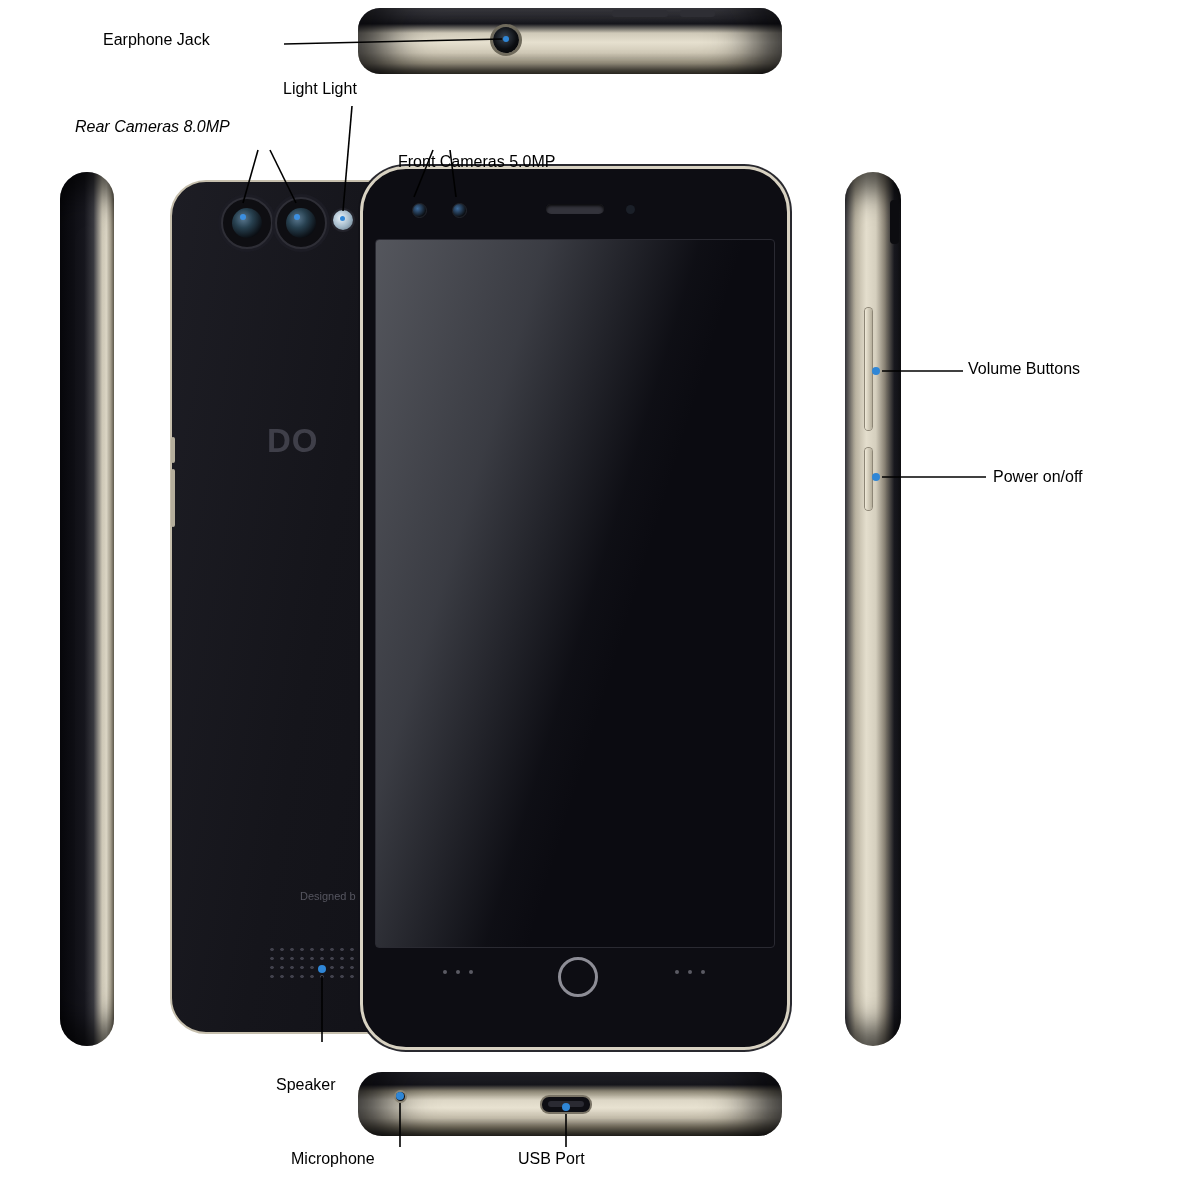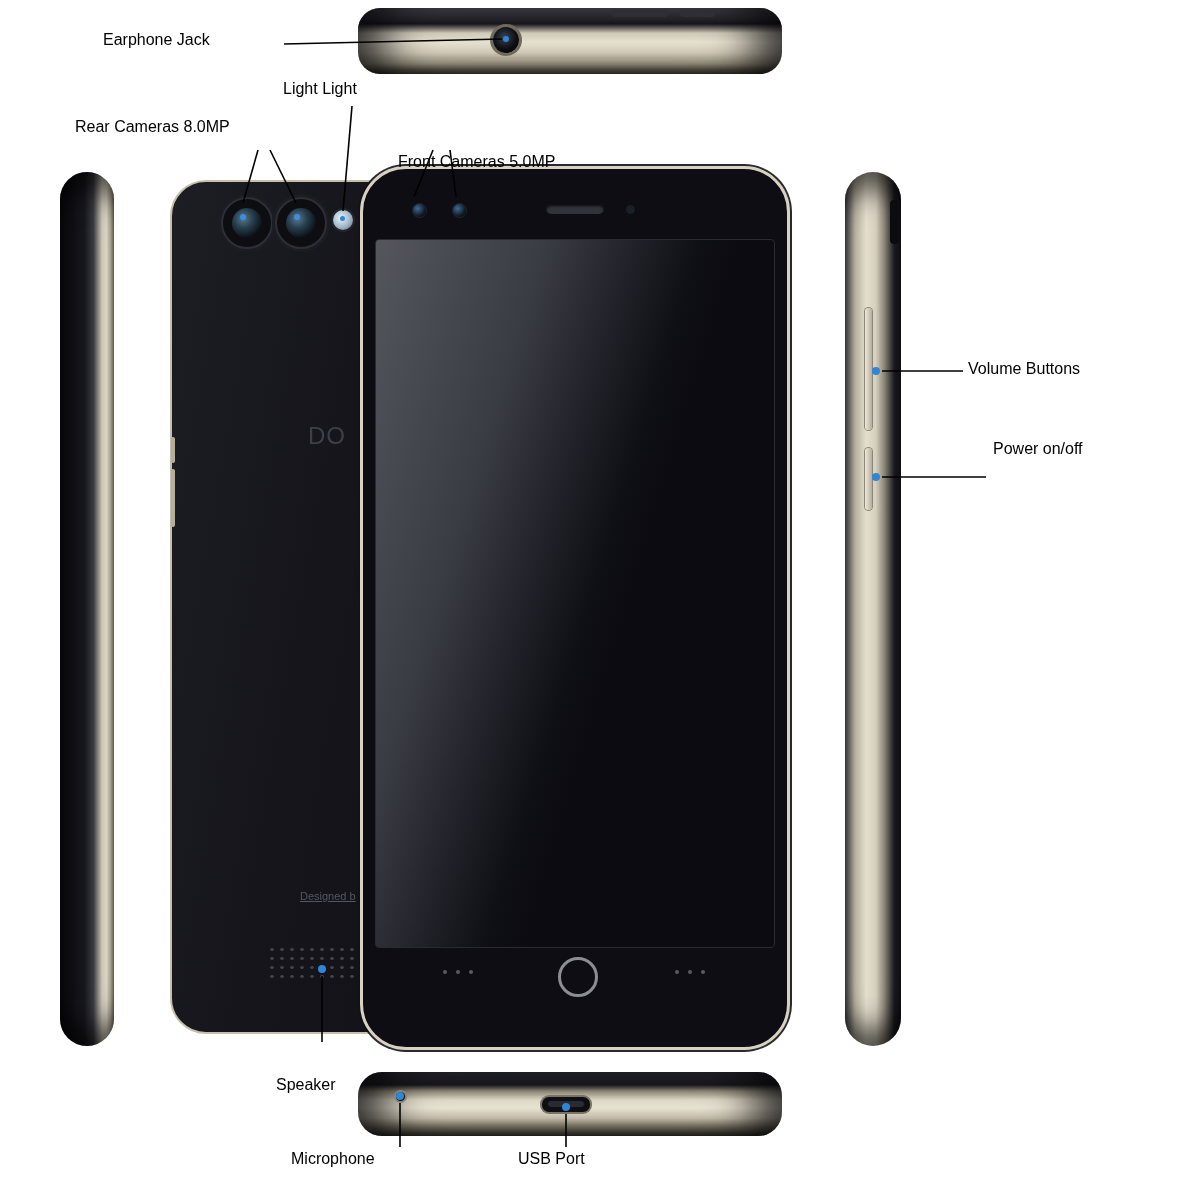--- a/index.html
+++ b/index.html
@@ -56,22 +56,22 @@
     box-shadow:0 0 0 3px #1c1c24;}
   .lens.l1{left:49px;top:15px;width:48px;height:48px;}
   .lens.l2{left:103px;top:15px;width:48px;height:48px;}
   .lens .glass{position:absolute;left:9px;top:9px;width:30px;height:30px;border-radius:50%;
     background:radial-gradient(circle at 38% 35%, #5a7890 0%, #27404f 35%, #0a0d12 75%);}
   .lens .glint{position:absolute;left:17px;top:15px;width:6px;height:6px;border-radius:50%;background:#3c8fe0;}
   .flash{position:absolute;left:161px;top:28px;width:20px;height:20px;border-radius:50%;
     background:radial-gradient(circle at 40% 40%, #eaf4fb 0%, #9fb6c6 55%, #5a6a78 100%);
     box-shadow:0 0 0 2px #23232b;}
   .flash .glint{position:absolute;left:7px;top:6px;width:5px;height:5px;border-radius:50%;background:#2f86d6;}
-  .brand{position:absolute;left:95px;top:240px;font-size:24px;font-weight:normal;color:#3f3f49;letter-spacing:1px;margin-left:41px;}
-  .designed{position:absolute;left:128px;top:708px;font-size:11px;color:#565660;text-decoration:underline;}
+  .brand{position:absolute;left:95px;top:240px;font-size:33px;font-weight:bold;color:#3f3f49;letter-spacing:1px;}
+  .designed{position:absolute;left:128px;top:708px;font-size:11px;color:#565660;}
   .speaker-grid{position:absolute;left:95px;top:763px;width:102px;height:38px;
     background-image:radial-gradient(circle,#40404b 1.6px, transparent 1.9px);background-size:10px 9px;}
   .back-rim-btn{position:absolute;left:-1px;width:4px;border-radius:2px;background:#b5ae9c;}
   .back-rim-btn.v{top:255px;height:26px;}
   .back-rim-btn.p{top:287px;height:58px;}
 
   
   .front-view{left:360px;top:166px;width:424px;height:878px;border-radius:46px;z-index:3;
     background:#0d0d13;border:3px solid #d8d2c2;box-shadow:0 0 0 2px rgba(18,18,24,.9);}
   .screen{position:absolute;left:12px;top:70px;right:12px;bottom:99px;border-radius:4px;
@@ -175,21 +175,21 @@
       <circle cx="876" cy="371" r="4"></circle>
       <circle cx="876" cy="477" r="4"></circle>
       <circle cx="322" cy="969" r="4"></circle>
       <circle cx="400" cy="1096" r="4"></circle>
       <circle cx="566" cy="1107" r="4"></circle>
     </g>
   </svg>
 
   <div class="callout" style="left:103px;top:31px;">Earphone Jack</div>
   <div class="callout" style="left:283px;top:80px;">Light Light</div>
-  <div class="callout" style="left:75px;top:118px;">Rear Cameras 8.0MP</div>
+  <div class="callout" style="left:75px;top:118px;font-style:italic;">Rear Cameras 8.0MP</div>
   <div class="callout" style="left:398px;top:117px;margin-top:36px;">Front Cameras 5.0MP</div>
   <div class="callout" style="left:968px;top:360px;">Volume Buttons</div>
-  <div class="callout" style="left:993px;top:440px;">Power on/off</div>
+  <div class="callout" style="left:993px;top:468px;">Power on/off</div>
   <div class="callout" style="left:276px;top:1044px;margin-top:32px;">Speaker</div>
   <div class="callout" style="left:291px;top:1150px;">Microphone</div>
   <div class="callout" style="left:518px;top:1150px;">USB Port</div>
 
 </div>
 
 </body></html>

